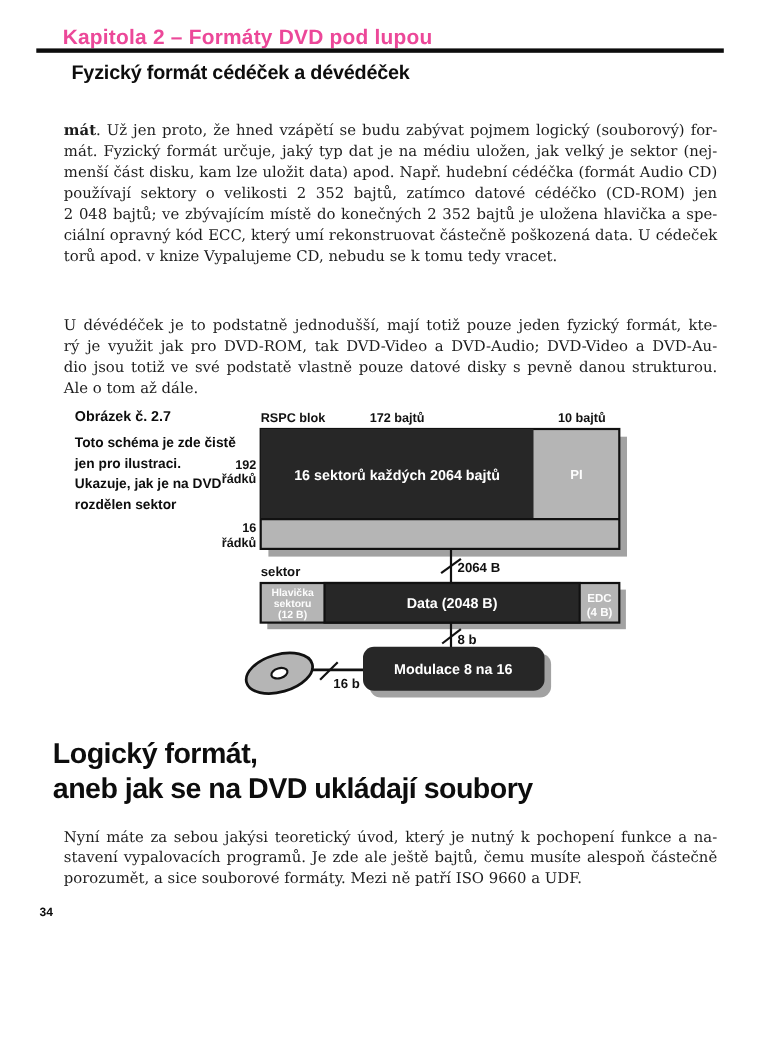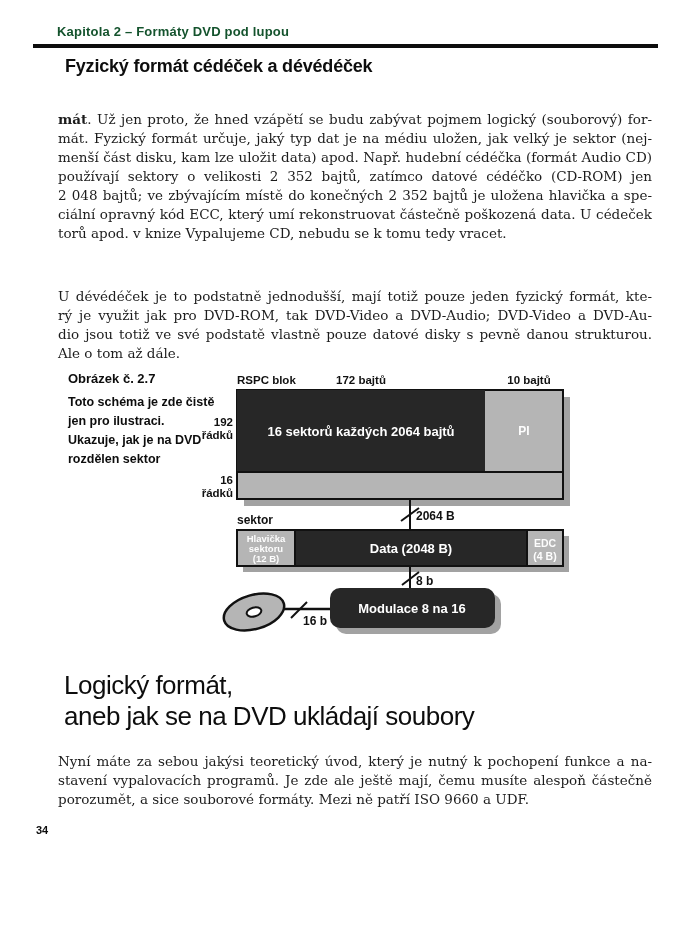--- a/index.html
+++ b/index.html
@@ -2,21 +2,21 @@
 <html><head>
 <meta charset="utf-8">
 <style>
   html,body { margin:0; padding:0; background:#ffffff; }
   .page {
     position:relative; width:700px; height:945px; background:#ffffff;
     font-family:"Liberation Sans", sans-serif; color:#111; overflow:hidden;
   }
   .running-header {
     position:absolute; left:33px; top:24px; width:625px;
-    font-weight:bold; font-size:13px; letter-spacing:0.2px; color:#14532d;padding-left:24px;
+    font-weight:bold; font-size:19px; letter-spacing:0.2px; color:#ec4899;padding-left:24px;
   }
   .header-rule { position:absolute; left:33px; top:44px; width:625px; height:4px; background:#0d0d0d; }
   .h1 {
     position:absolute; left:65px; top:56px;
     font-weight:bold; font-size:18px; letter-spacing:-0.2px; color:#0d0d0d;
   }
   .para {
     position:absolute; left:58px; width:594px;
     font-family:"DejaVu Serif", serif; font-size:13.5px; line-height:19px; color:#1c1c1c;
   }
@@ -25,22 +25,22 @@
   .para .b, .b { font-weight:bold; }
   .p1 { top:110px; }
   .p2 { top:287px; }
   .p3 { top:752px; }
   .caption { position:absolute; left:58px; top:371px; width:172px; color:#0d0d0d;margin-left:10px; }
   .caption-title { font-weight:bold; font-size:13px; margin-bottom:7px; }
   .caption-body { font-weight:bold; font-size:12.5px; line-height:19px; }
   .caption-body .ln { text-align:left; }
   .diagram-wrap { position:absolute; left:185px; top:368px; width:400px; height:280px; }
   .h2 {
-    position:absolute; left:64px; top:670px;
-    font-weight:normal; font-size:26px; line-height:31px; letter-spacing:-0.5px; color:#0d0d0d;
+    position:absolute; left:48px; top:670px;
+    font-weight:bold; font-size:26px; line-height:31px; letter-spacing:-0.5px; color:#0d0d0d;
   }
   .page-number { position:absolute; left:36px; top:824px; font-weight:bold; font-size:11px; color:#0d0d0d; }
   
   .dlab  { font:bold 11.5px "Liberation Sans", sans-serif; fill:#111; }
   .dlab2 { font:bold 12px "Liberation Sans", sans-serif; fill:#111; }
   .wt13  { font:bold 13px "Liberation Sans", sans-serif; fill:#fff; }
   .wt12  { font:bold 12px "Liberation Sans", sans-serif; fill:#fdfdfd; }
   .wt10  { font:bold 10.5px "Liberation Sans", sans-serif; fill:#fdfdfd; }
   .wt9   { font:bold 9.5px "Liberation Sans", sans-serif; fill:#fdfdfd; }
 </style>
@@ -132,19 +132,19 @@
     </svg>
   </div>
 
   <div class="h2">
       <div class="ln">Logický formát,</div>
       <div class="ln">aneb jak se na DVD ukládají soubory</div>
     </div>
 
   <div class="para p3">
       <div class="ln">Nyní máte za sebou jakýsi teoretický úvod, který je nutný k pochopení funkce a na-</div>
-      <div class="ln">stavení vypalovacích programů. Je zde ale ještě mají, čemu musíte alespoň částečně</div>
+      <div class="ln">stavení vypalovacích programů. Je zde ale ještě bajtů, čemu musíte alespoň částečně</div>
       <div class="ln">porozumět, a sice souborové formáty. Mezi ně patří ISO 9660 a UDF.</div>
     </div>
 
   <div class="page-number">34</div>
 
 </div>
 
 </body></html>

